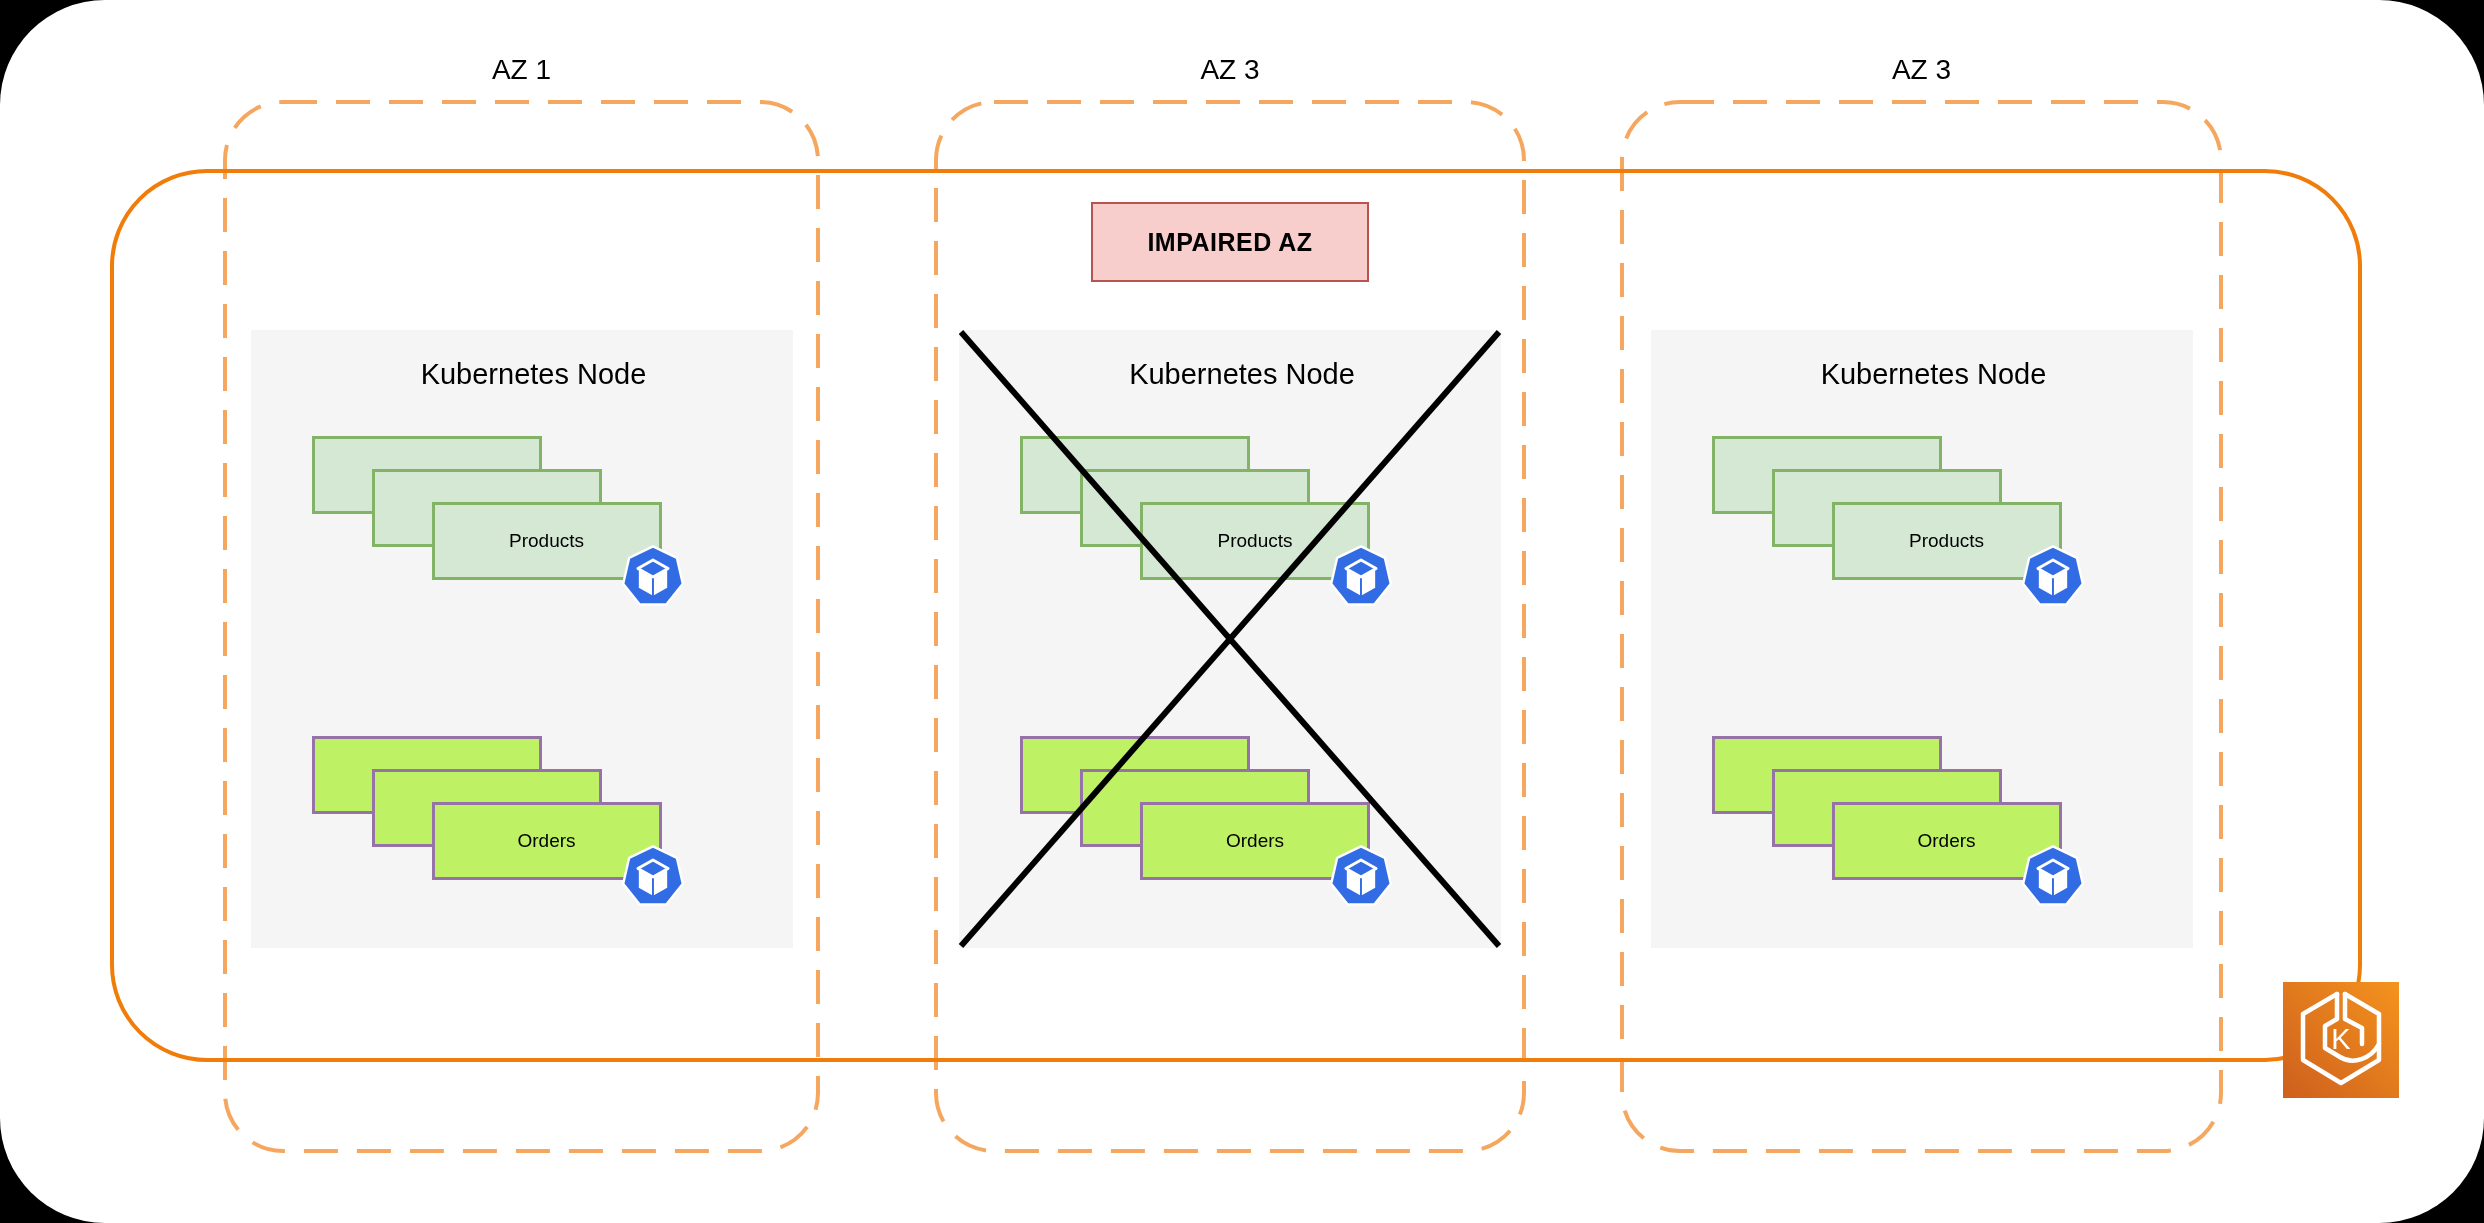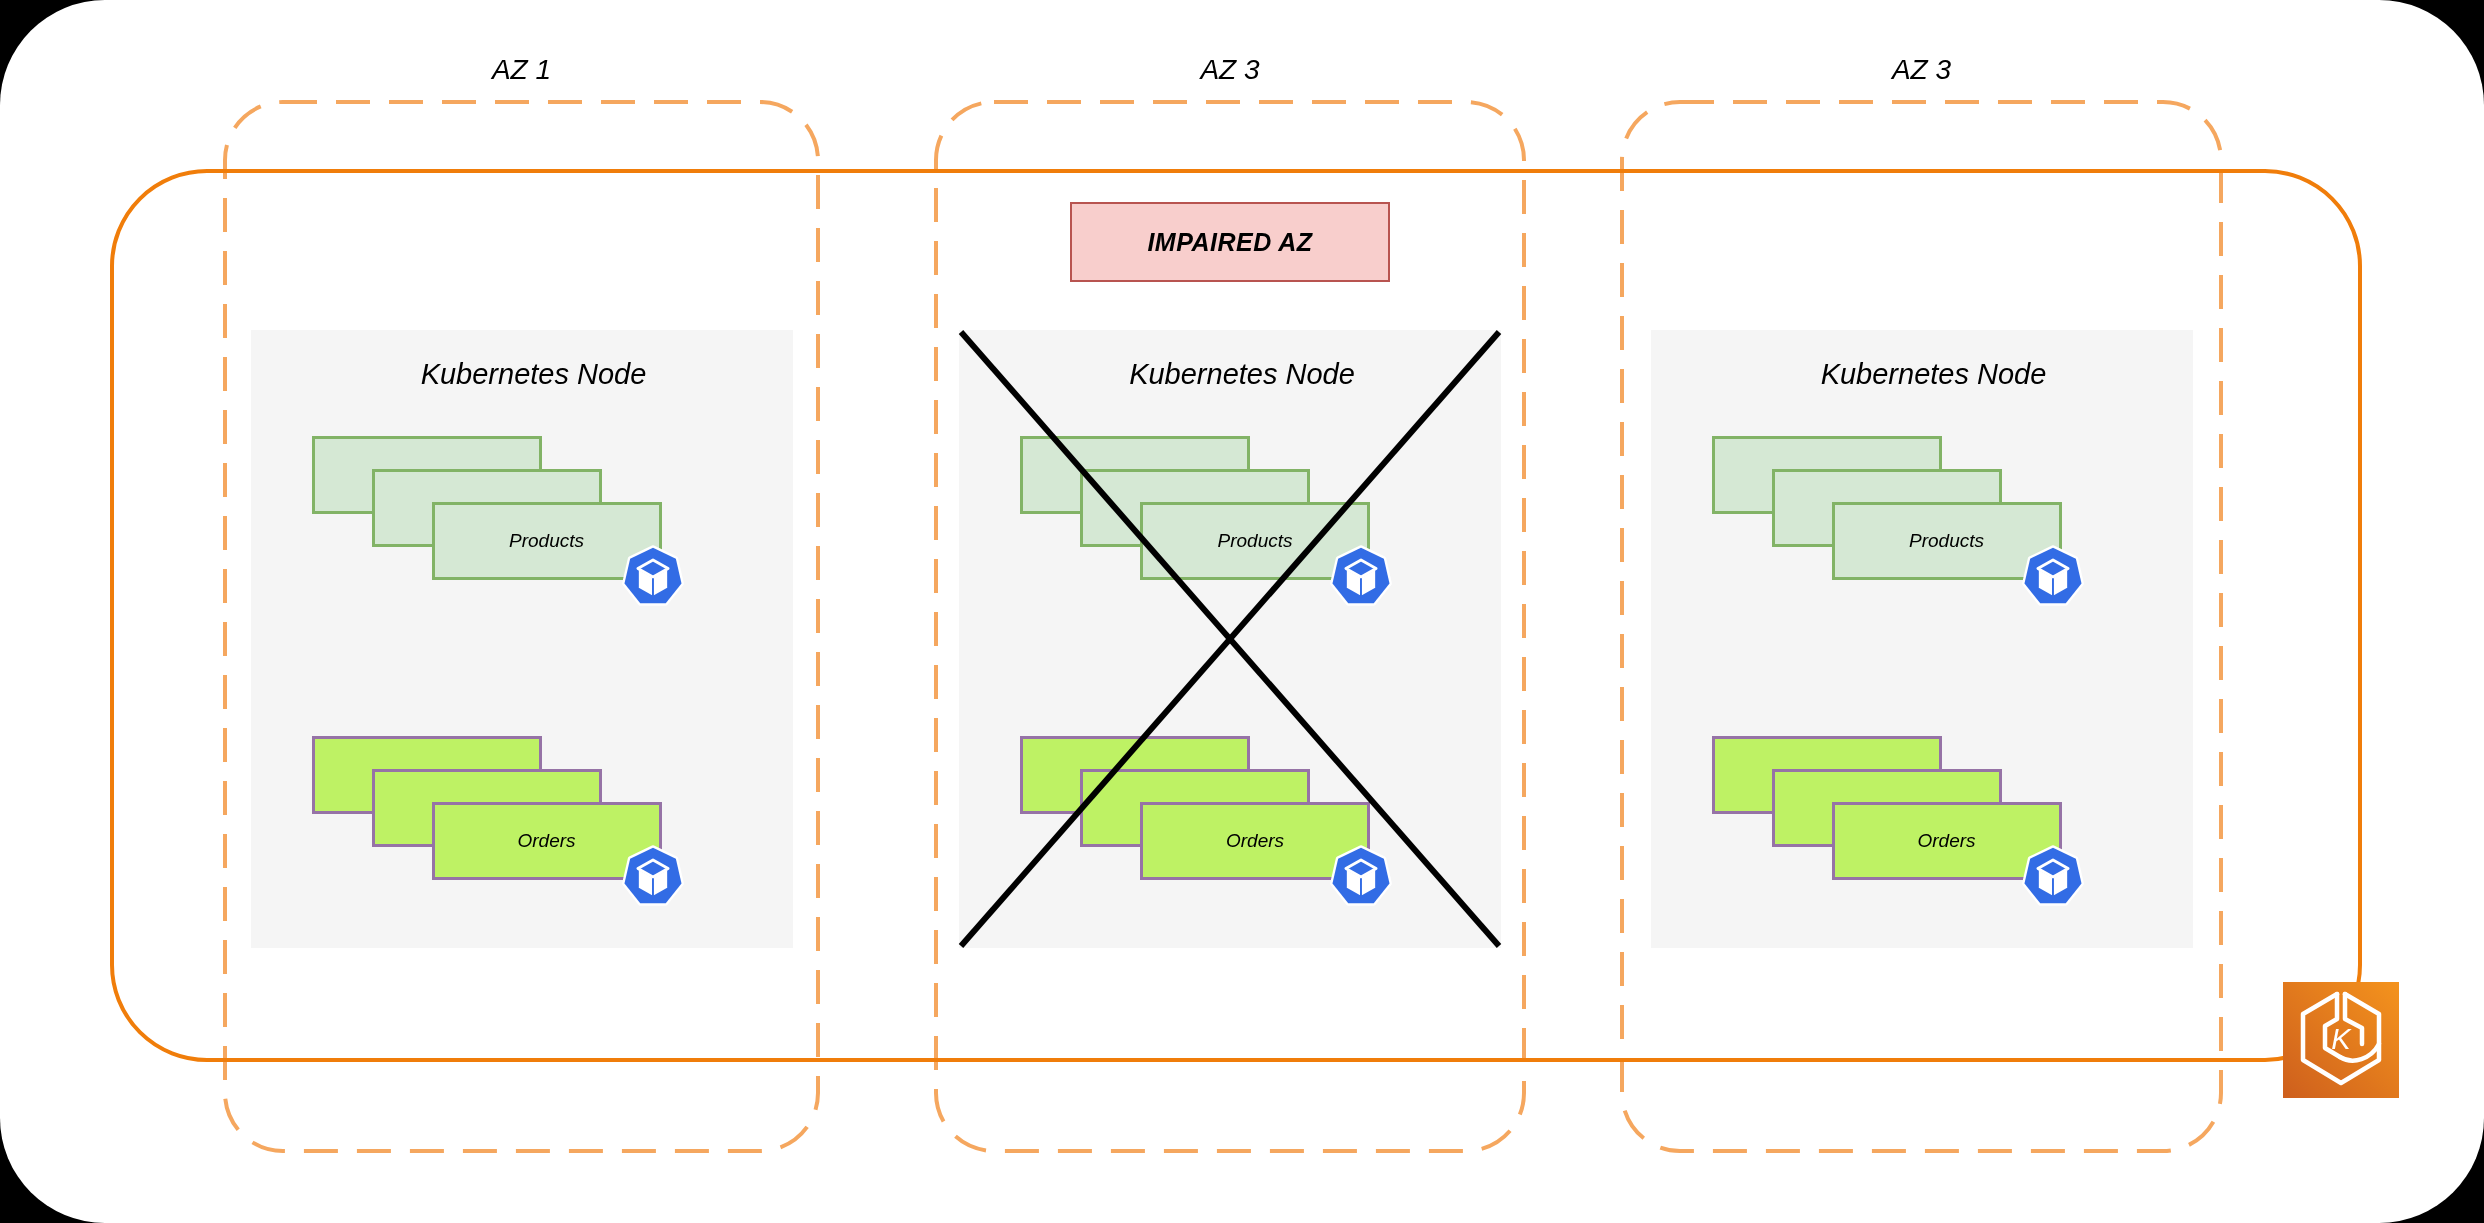--- a/index.html
+++ b/index.html
@@ -2,35 +2,34 @@
 <html><head>
 <meta charset="utf-8">
 <style>
   html,body{margin:0;padding:0;background:#000;}
   .page{
     position:relative;
     width:2484px;height:1223px;
     background:#000;
     overflow:hidden;
     font-family:"Liberation Sans", sans-serif;
-    font-style:italic;
   }
   .canvas{
     position:absolute;left:0;top:0;right:0;bottom:0;
     background:#fff;border-radius:105px;
   }
   svg.underlay{position:absolute;left:0;top:0;}
   .az{position:absolute;top:102px;height:1049px;}
   .az-label{
     position:absolute;top:-48px;left:0;width:100%;
     text-align:center;font-size:28px;color:#000;
   }
   .impaired-badge{
     position:absolute;top:100px;left:50%;transform:translateX(-50%);
-    width:320px;height:80px;box-sizing:border-box;
+    width:278px;height:80px;box-sizing:border-box;
     background:#F8CECC;border:2px solid #B85450;
     display:flex;align-items:center;justify-content:center;
     font-size:25px;font-weight:bold;color:#000;letter-spacing:0.5px;
   }
   .node{
     position:absolute;top:228px;left:50%;margin-left:-271px;
     width:542px;height:618px;background:#F5F5F5;
   }
   .node-title{
     position:absolute;top:28px;left:12px;width:100%;

